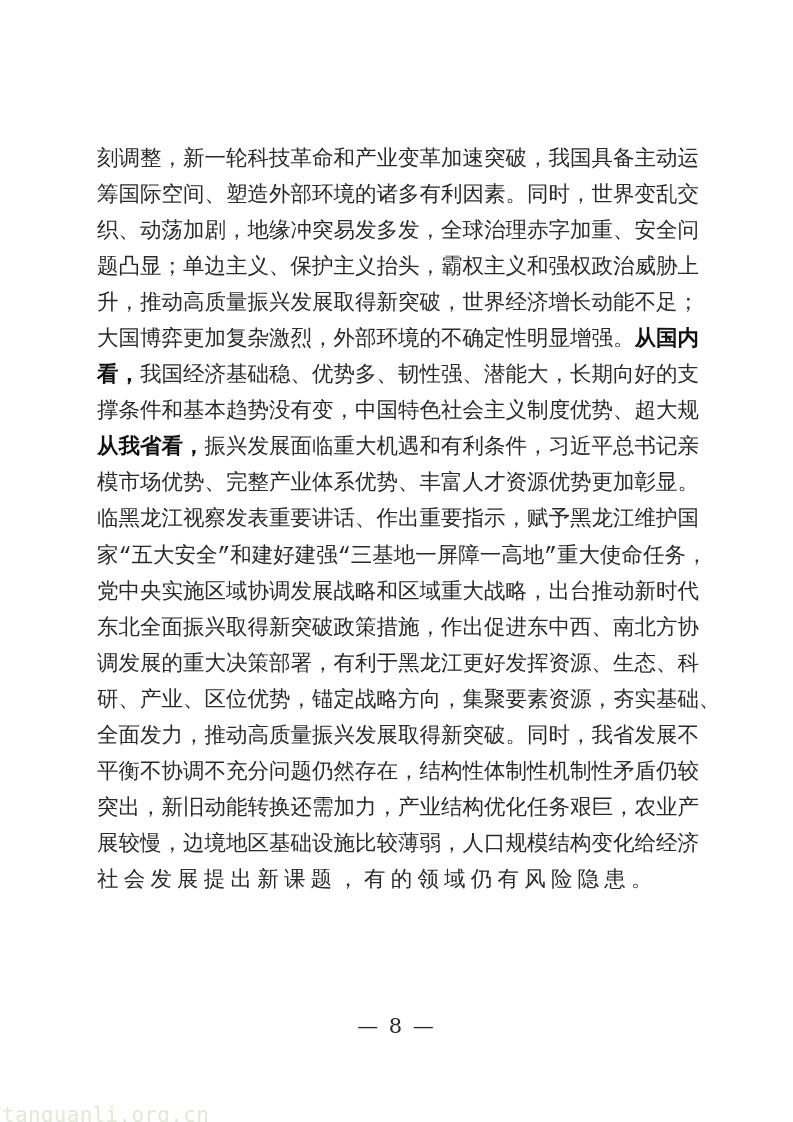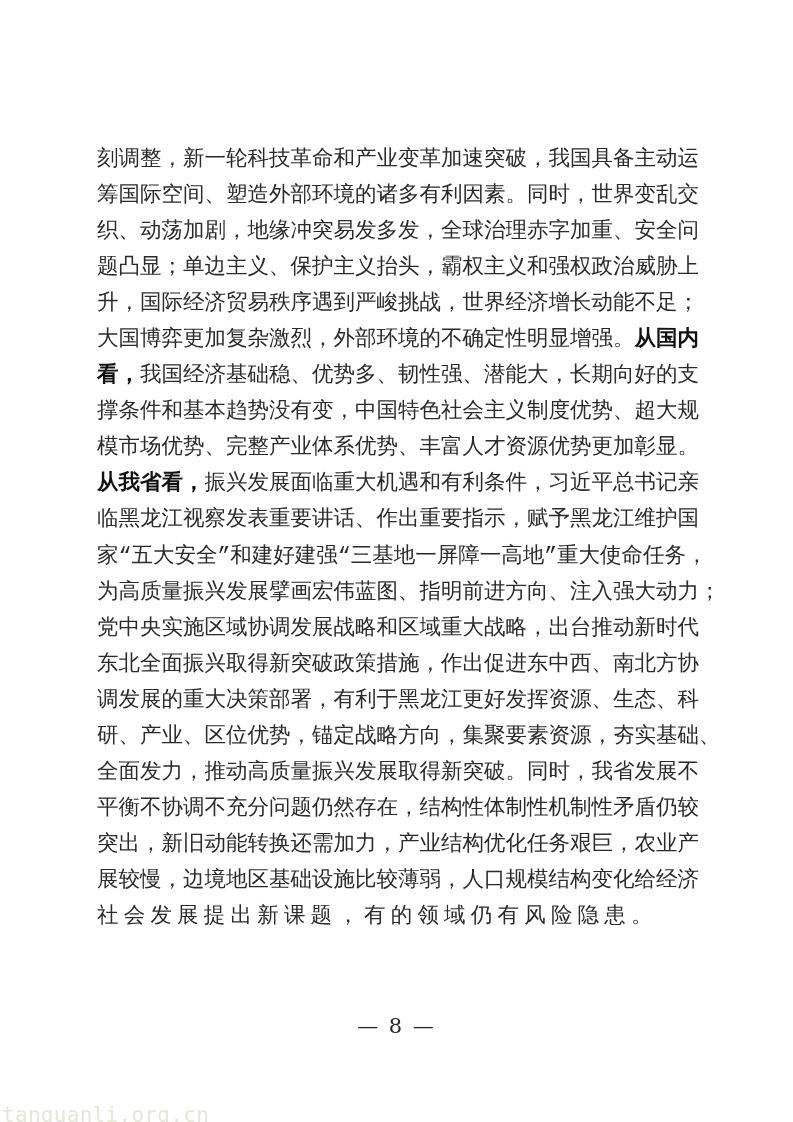--- a/index.html
+++ b/index.html
@@ -70,29 +70,28 @@
   </style>
 </head>
 <body>
 
 <div class="page">
   <div class="body-text">
     <span class="line"><span>刻调整，新一轮科技革命和产业变革加速突破，我国具备主动运</span></span>
     <span class="line"><span>筹国际空间、塑造外部环境的诸多有利因素。同时，世界变乱交</span></span>
     <span class="line"><span>织、动荡加剧，地缘冲突易发多发，全球治理赤字加重、安全问</span></span>
     <span class="line"><span>题凸显；单边主义、保护主义抬头，霸权主义和强权政治威胁上</span></span>
-    <span class="line"><span>升，国际经济贸易秩序遇到严峻挑战，世界经济增长动能不足；</span></span>
+    <span class="line"><span>升，推动高质量振兴发展取得新突破，世界经济增长动能不足；</span></span>
     <span class="line"><span>大国博弈更加复杂激烈，外部环境的不确定性明显增强。</span><span class="bold">从国内</span></span>
     <span class="line"><span class="bold">看，</span><span>我国经济基础稳、优势多、韧性强、潜能大，长期向好的支</span></span>
     <span class="line"><span>撑条件和基本趋势没有变，中国特色社会主义制度优势、超大规</span></span>
+    <span class="line"><span class="bold">从我省看，</span><span>振兴发展面临重大机遇和有利条件，习近平总书记亲</span></span>
     <span class="line"><span>模市场优势、完整产业体系优势、丰富人才资源优势更加彰显。</span></span>
-    <span class="line"><span class="bold">从我省看，</span><span>振兴发展面临重大机遇和有利条件，习近平总书记亲</span></span>
     <span class="line"><span>临黑龙江视察发表重要讲话、作出重要指示，赋予黑龙江维护国</span></span>
     <span class="line"><span>家“五大安全”和建好建强“三基地一屏障一高地”重大使命任务，</span></span>
-    <span class="line"><span>为高质量振兴发展擘画宏伟蓝图、指明前进方向、注入强大动力；</span></span>
     <span class="line"><span>党中央实施区域协调发展战略和区域重大战略，出台推动新时代</span></span>
     <span class="line"><span>东北全面振兴取得新突破政策措施，作出促进东中西、南北方协</span></span>
     <span class="line"><span>调发展的重大决策部署，有利于黑龙江更好发挥资源、生态、科</span></span>
     <span class="line"><span>研、产业、区位优势，锚定战略方向，集聚要素资源，夯实基础、</span></span>
     <span class="line"><span>全面发力，推动高质量振兴发展取得新突破。同时，我省发展不</span></span>
     <span class="line"><span>平衡不协调不充分问题仍然存在，结构性体制性机制性矛盾仍较</span></span>
     <span class="line"><span>突出，新旧动能转换还需加力，产业结构优化任务艰巨，农业产</span></span>
     <span class="line"><span>展较慢，边境地区基础设施比较薄弱，人口规模结构变化给经济</span></span>
     <span class="line last"><span>社会发展提出新课题，有的领域仍有风险隐患。</span></span>
   </div>

